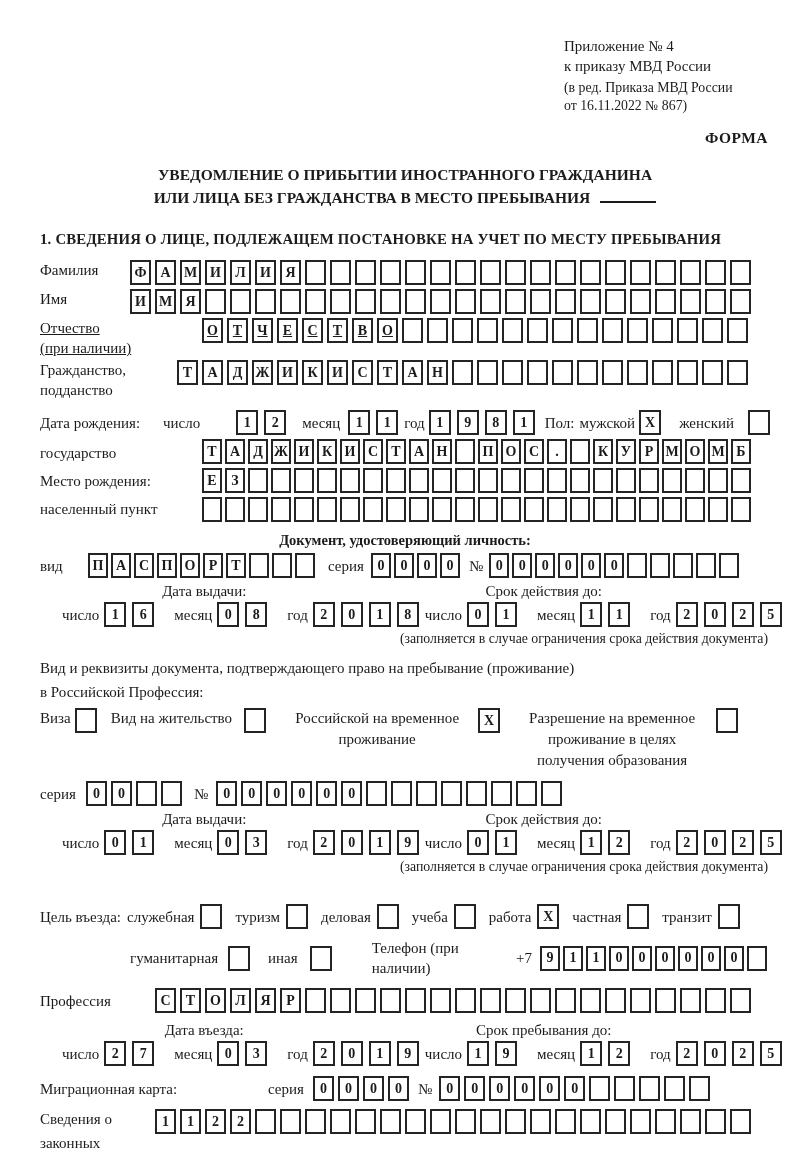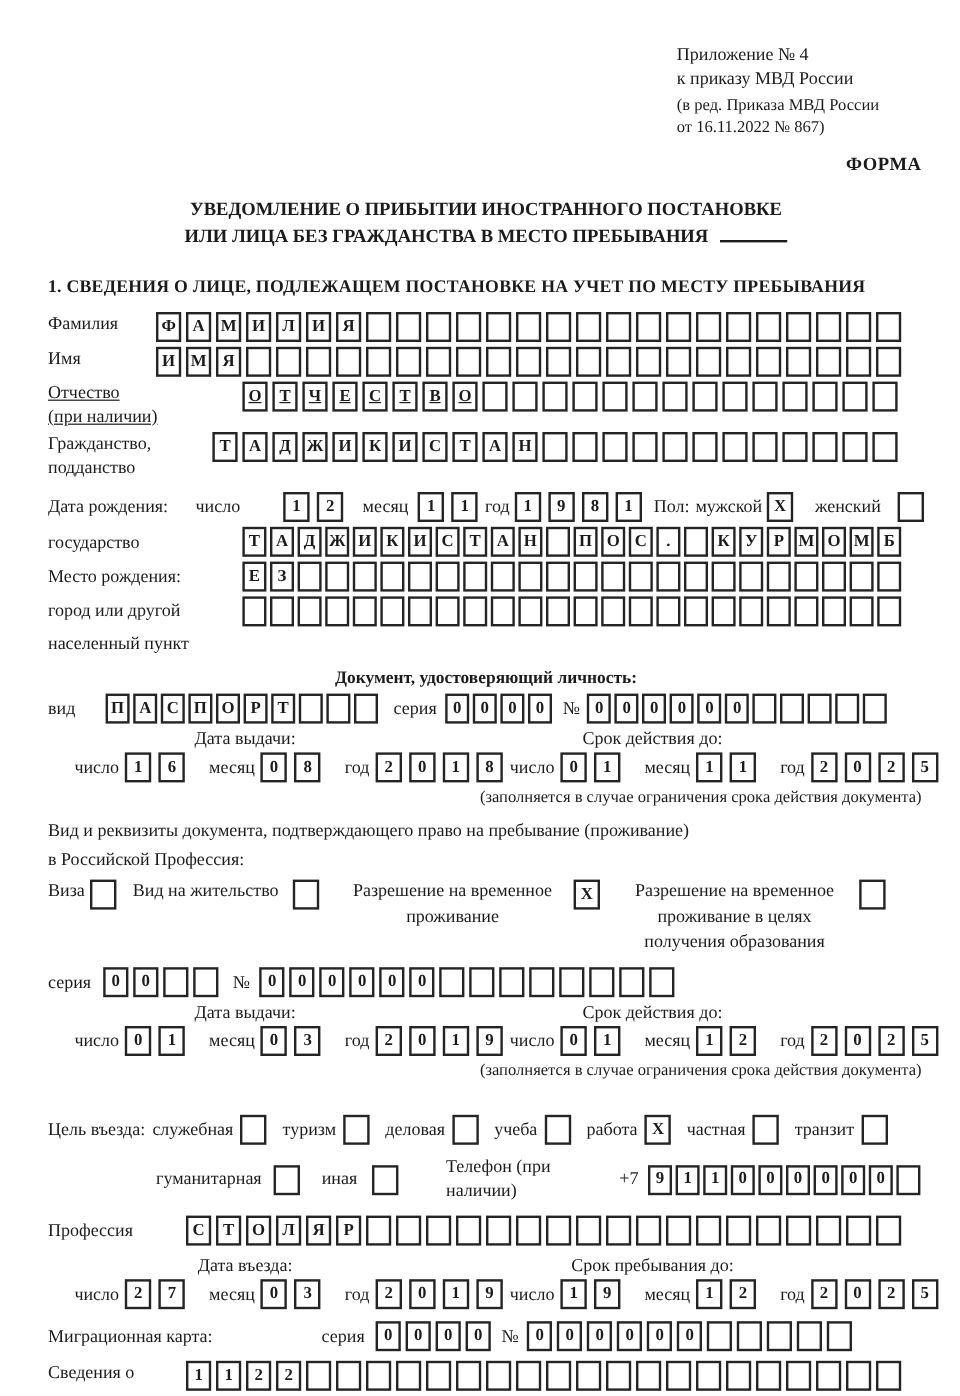--- a/index.html
+++ b/index.html
@@ -81,21 +81,21 @@
 
   <div class="hdr">
     <div class="t">Приложение № 4</div>
     <div class="t">к приказу МВД России</div>
     <div class="ts" style="margin-top:3px;">(в ред. Приказа МВД России</div>
     <div class="ts">от 16.11.2022 № 867)</div>
   </div>
   <div class="forma">ФОРМА</div>
 
   <div class="title">
-    <div>УВЕДОМЛЕНИЕ О ПРИБЫТИИ ИНОСТРАННОГО ПОСТАНОВКЕ</div>
+    <div>УВЕДОМЛЕНИЕ О ПРИБЫТИИ ИНОСТРАННОГО ГРАЖДАНИНА</div>
     <div><span>ИЛИ ЛИЦА БЕЗ ГРАЖДАНСТВА В МЕСТО ПРЕБЫВАНИЯ</span><span class="title-underline"></span></div>
   </div>
   <div class="section">1. СВЕДЕНИЯ О ЛИЦЕ, ПОДЛЕЖАЩЕМ ПОСТАНОВКЕ НА УЧЕТ ПО МЕСТУ ПРЕБЫВАНИЯ</div>
 
   <div class="row r-surname">
     <div class="lblcol t">Фамилия</div>
     <div class="cells">
         <span>Ф</span>
         <span>А</span>
         <span>М</span>
@@ -241,21 +241,20 @@
     <span class="t" style="margin-left:5px;margin-right:4px;">мужской</span>
     <span class="cb">X</span>
     <span class="t" style="margin-left:18px;margin-right:14px;">женский</span>
     <span class="cb"></span>
   </div>
 
   <div class="row r-bplace">
     <div class="lblcol t" style="line-height:28px;">
       <div>государство</div>
       <div>Место рождения:</div>
-      <div>город или другой</div>
       <div>населенный пункт</div>
     </div>
     <div class="stackrows">
       <div class="cells sm">
           <span>Т</span>
           <span>А</span>
           <span>Д</span>
           <span>Ж</span>
           <span>И</span>
           <span>К</span>
@@ -423,21 +422,21 @@
   <div class="row r-visa">
     <div class="opt">
       <span class="optlbl">Виза</span>
       <span class="cb" style="margin-left:4px;"></span>
     </div>
     <div class="opt" style="margin-left:14px;">
       <span class="optlbl">Вид на жительство</span>
       <span class="cb" style="margin-left:12px;"></span>
     </div>
     <div class="opt" style="margin-left:16px;">
-      <span class="optlbl c185">Разрешение на временное проживание</span>
+      <span class="optlbl c185">Российской на временное проживание</span>
       <span class="cb" style="margin-left:6px;">X</span>
     </div>
     <div class="opt" style="margin-left:14px;">
       <span class="optlbl c190">Разрешение на временное проживание в целях получения образования</span>
       <span class="cb" style="margin-left:6px;"></span>
     </div>
   </div>
 
   <div class="row r-series">
     <span class="t" style="margin-right:10px;">серия</span>

